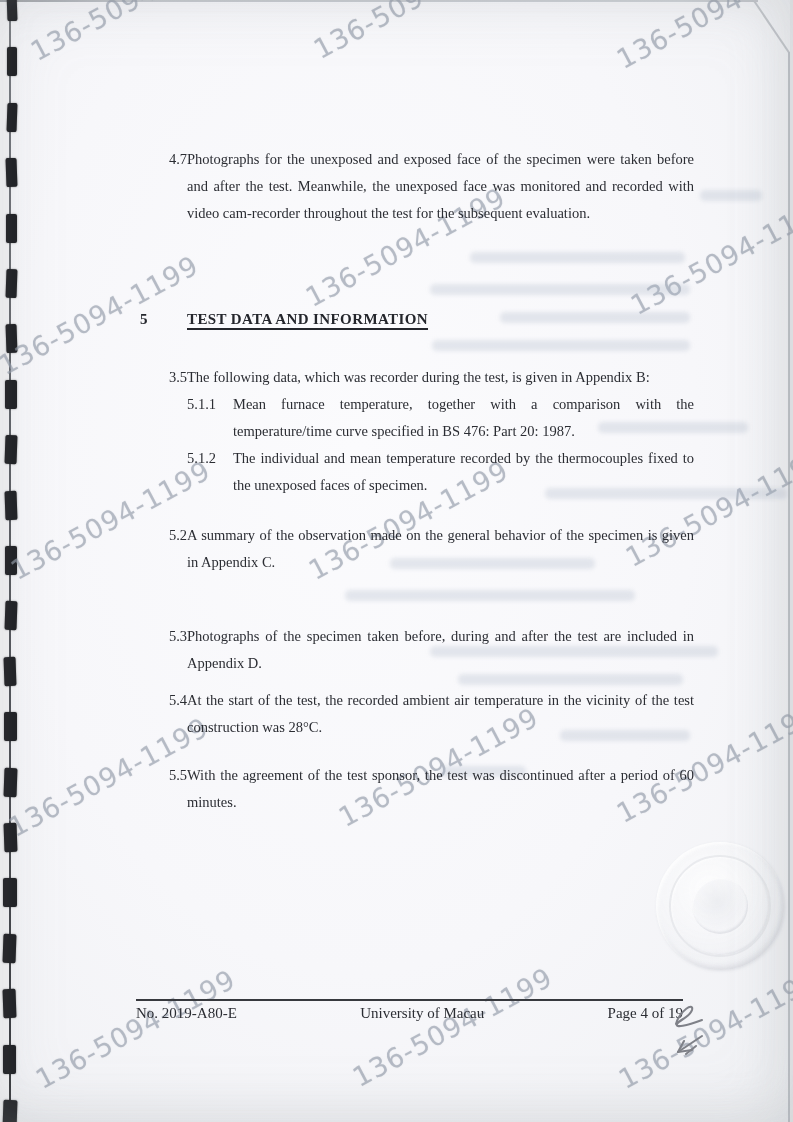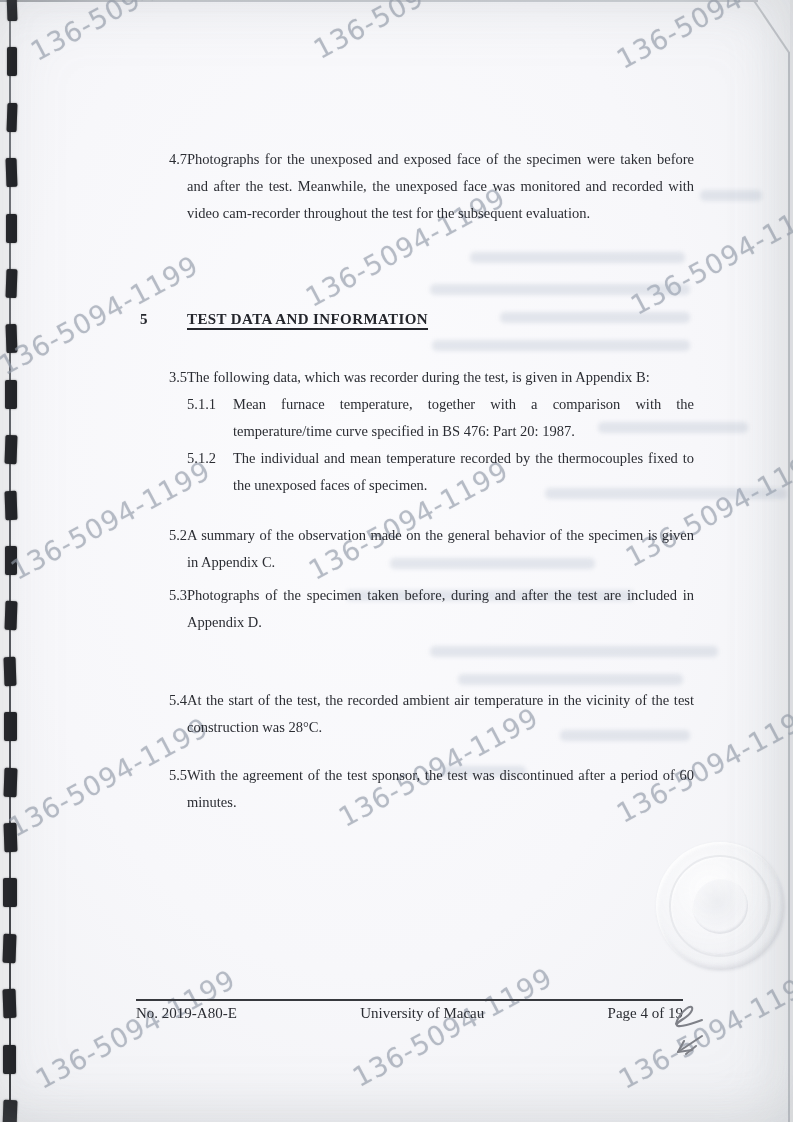--- a/index.html
+++ b/index.html
@@ -156,21 +156,21 @@
   <div class="sub" style="top:445px">
     <span class="num">5.1.2</span>
     <div class="txt">The individual and mean temperature recorded by the thermocouples fixed to the unexposed faces of specimen.</div>
   </div>
 
   <div class="sec" style="top:522px">
     <span class="num">5.2</span>
     <div class="txt">A summary of the observation made on the general behavior of the specimen is given in Appendix C.</div>
   </div>
 
-  <div class="sec" style="top:582px">
+  <div class="sec" style="top:623px">
     <span class="num">5.3</span>
     <div class="txt">Photographs of the specimen taken before, during and after the test are included in Appendix D.</div>
   </div>
 
   <div class="sec" style="top:687px">
     <span class="num">5.4</span>
     <div class="txt">At the start of the test, the recorded ambient air temperature in the vicinity of the test construction was 28°C.</div>
   </div>
 
   <div class="sec" style="top:762px">

